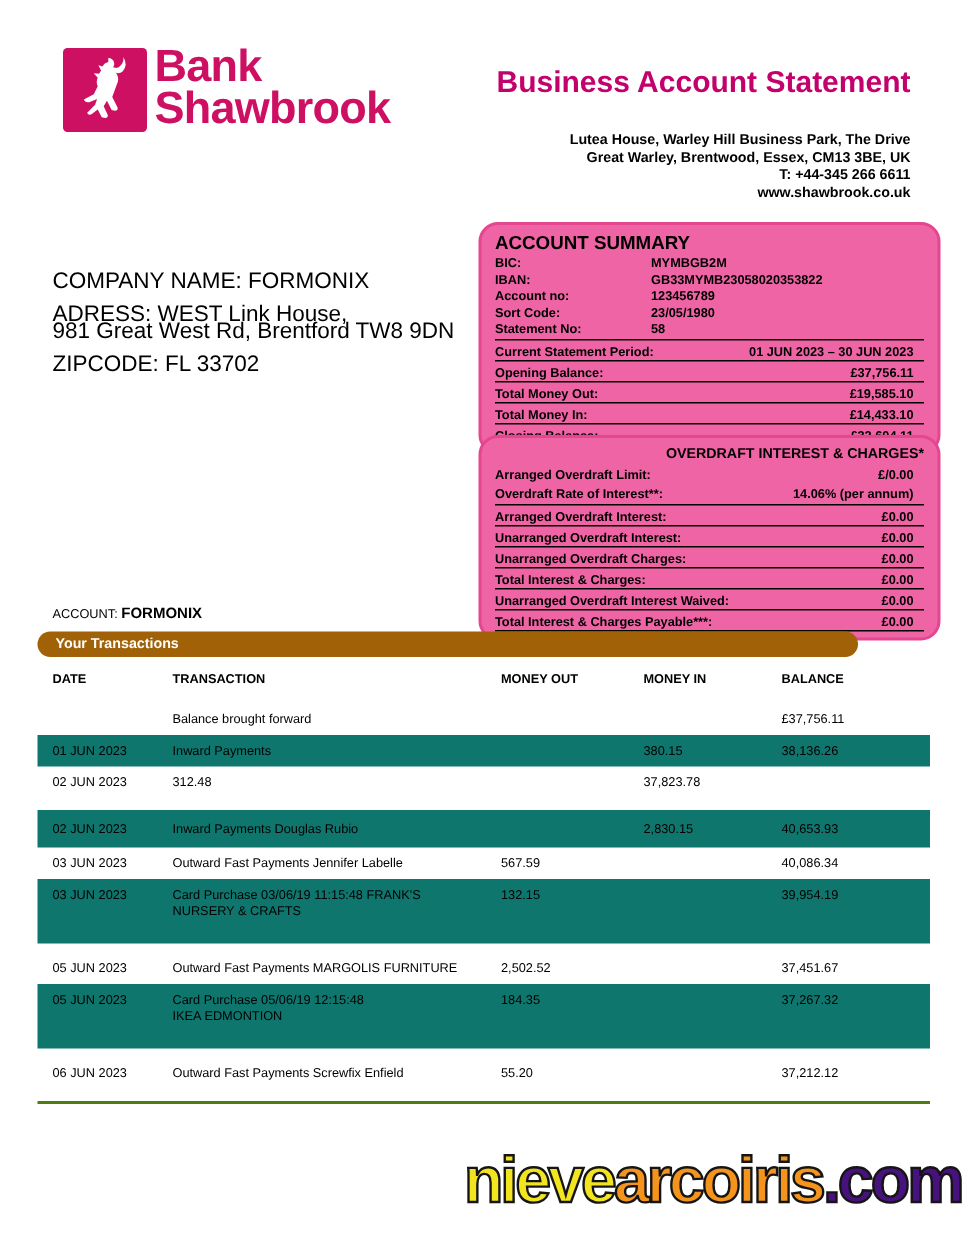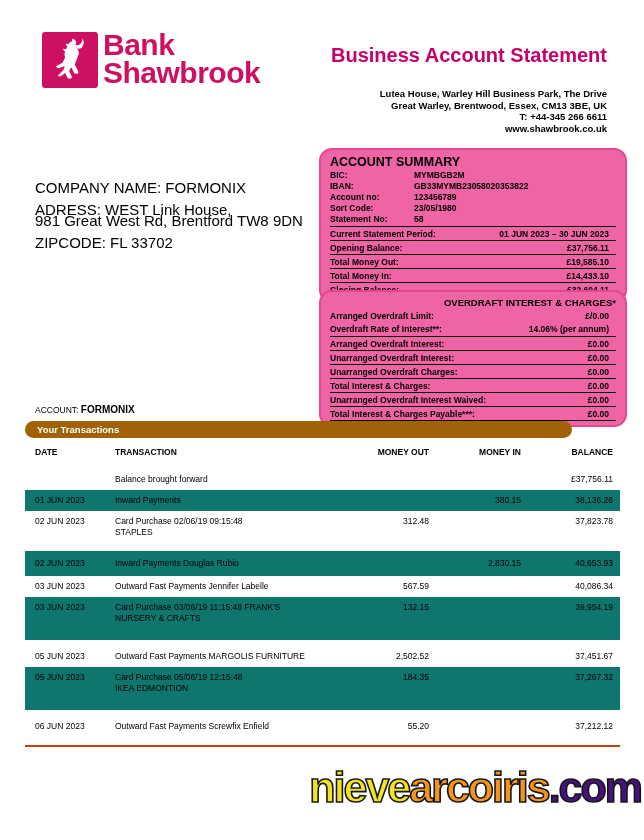--- a/index.html
+++ b/index.html
@@ -20,39 +20,39 @@
   .customer{position:absolute;left:35px;top:182px;font-size:15px;line-height:11px;}
   .mt11{margin-top:11px;}
 
   
   .summary-box{position:absolute;left:319px;width:308px;background:#EF64A4;
                border:2px solid #E4468F;border-radius:13px;padding:5px 9px 4px;box-sizing:border-box;}
   .box1{top:148px;min-height:134px;}
   .box2{top:290px;min-height:102px;text-align:right;}
   .box-title{font-weight:bold;font-size:12.5px;line-height:15px;}
   .box2 .box-title{font-size:9.5px;line-height:12px;}
-  .kv{display:flex;font-size:8.5px;line-height:11px;font-weight:bold;}
+  .kv{display:flex;font-size:8.5px;line-height:11px;font-weight:bold;gap:20px;}
   .kv .k{width:84px;flex-shrink:0;}
   .rrow{display:flex;justify-content:space-between;font-size:8.5px;font-weight:bold;
         line-height:10px;padding:1.5px 7px 1.5px 0;border-top:1.5px solid #000;}
   .rrow.plain{border-top:none;}
   .ruled{border-bottom:1.5px solid #000;margin-top:1px;}
 
   
   .account-line{position:absolute;left:35px;top:404px;font-size:8.5px;}
   .account-line b{font-size:10px;}
   .trans-bar{position:absolute;left:25px;top:421px;width:547px;height:17px;background:#a16207;
              border-radius:8.5px;color:#fff;font-weight:bold;font-size:9.5px;line-height:17px;
              padding-left:12px;box-sizing:border-box;}
-  .table{position:absolute;left:25px;top:443px;width:595px;border-bottom:2px solid #c2410c;padding-bottom:8px;}
+  .table{position:absolute;left:25px;top:443px;width:595px;border-bottom:2px solid #4d7c0f;padding-bottom:8px;}
   .thead,.trow{display:grid;grid-template-columns:90px 219px 95px 92px 99px;}
   .thead{font-weight:bold;font-size:8.5px;padding:4px 0 12px;}
   .trow{font-size:8.5px;line-height:11px;padding:5px 0;}
   .c-date{padding-left:10px;}
-  .c-out,.c-in,.c-bal{text-align:right;}
+  .c-out,.c-in,.c-bal{}
   .c-bal{padding-right:7px;}
   .pink{background:#0f766e;}
   .gap-top{margin-top:8px;padding:7px 0;}
   .tall{padding-bottom:16px;margin-bottom:6px;}
 
   
   .watermark{position:absolute;top:763px;right:3px;font-size:43px;font-weight:bold;
              letter-spacing:-2px;white-space:nowrap;-webkit-text-stroke:1.6px #151515;}
   .w1{color:#F2E41E;} .w2{color:#F5941D;} .w3{color:#47117E;}
 </style>
@@ -209,24 +209,20 @@
           <div>Inward Payments</div>
           <div></div>
         </div>
       <div class="c-out"></div>
       <div class="c-in">380.15</div>
       <div class="c-bal">38,136.26</div>
     </div>
 
     <div class="trow">
       <div class="c-date">02 JUN 2023</div>
-      <div class="c-desc">
-          <div>Card Purchase 02/06/19 09:15:48</div>
-          <div>STAPLES</div>
-        </div>
       <div class="c-out">312.48</div>
       <div class="c-in"></div>
       <div class="c-bal">37,823.78</div>
     </div>
 
     <div class="trow pink gap-top">
       <div class="c-date">02 JUN 2023</div>
       <div class="c-desc">
           <div>Inward Payments Douglas Rubio</div>
           <div></div>

